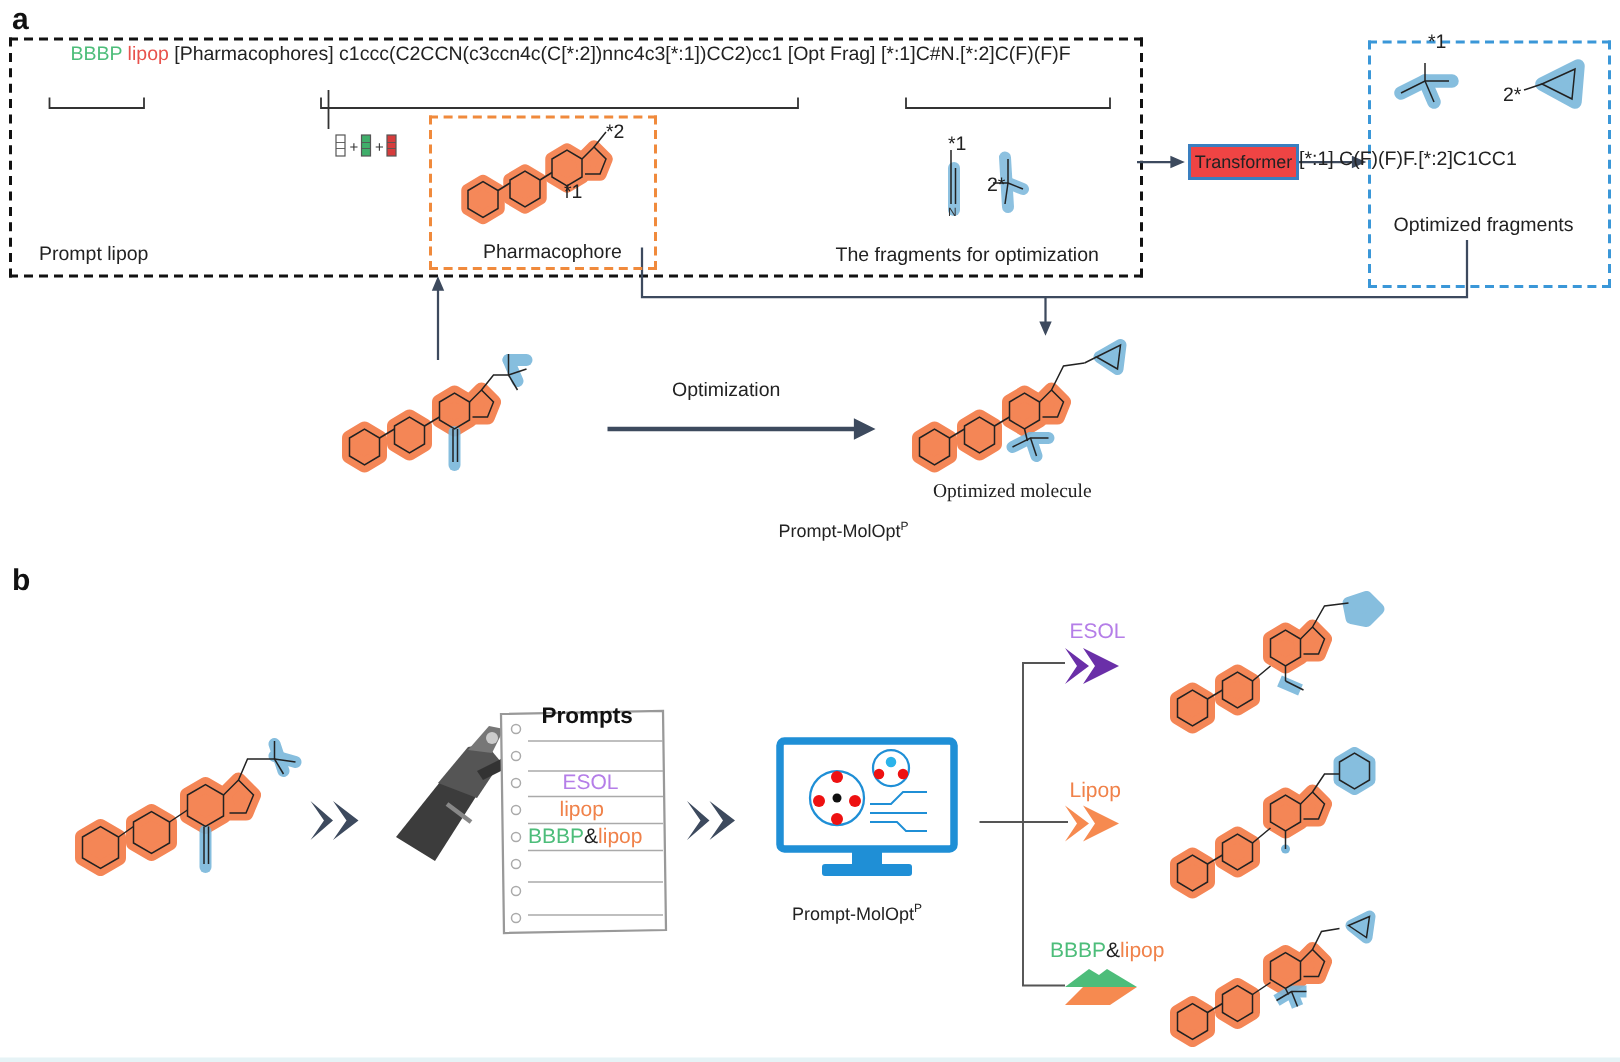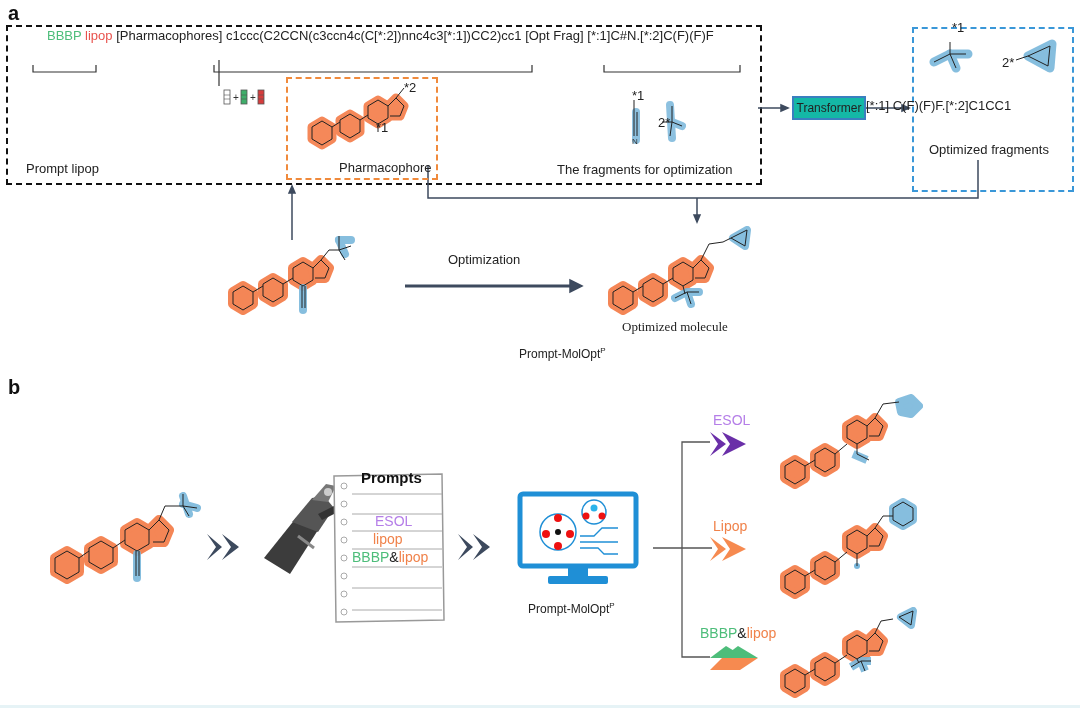--- a/index.html
+++ b/index.html
@@ -6,21 +6,21 @@
   body { width:1080px; height:708px; position:relative; overflow:hidden;
          font-family:"Liberation Sans", sans-serif; color:#222; }
   .abs { position:absolute; }
   .panel-label { font-weight:bold; font-size:20px; color:#111; }
   .txt { font-size:13px; white-space:nowrap; }
   .green { color:#4dbd7a; }
   .red { color:#e8524d; }
   .box-black { border:2px dashed #111; }
   .box-orange { border:2px dashed #f08a3c; }
   .box-blue { border:2px dashed #3a97d8; }
-  .transformer { background:#14b8a6; border:2px solid #3a7fc0; font-size:12px; color:#222;
+  .transformer { background:#ef4444; border:2px solid #3a7fc0; font-size:12px; color:#222;
                  display:flex; align-items:center; justify-content:center; }
   svg { overflow:visible; }
   .prompt-item { font-size:14px; }
   sup { font-size:8px; }
 </style>
 </head>
 <body>
 
 <div class="abs panel-label" style="left:8px;top:2px;">a</div>
 
@@ -87,21 +87,21 @@
     <polygon points="40,38 50,32 60,38 60,50 50,56 40,50"></polygon>
     <line x1="60" y1="38" x2="68" y2="33"></line>
     <polygon points="68,24 78,18 88,24 88,36 78,42 68,36"></polygon>
     <polyline points="88,24 96,16 104,24 100,34 90,34"></polyline>
     <line x1="96" y1="16" x2="104" y2="6"></line>
     <line x1="78" y1="42" x2="78" y2="50"></line>
   </g>
 </svg>
 <div class="abs txt" style="left:404px;top:80px;">*2</div>
 <div class="abs txt" style="left:376px;top:120px;">*1</div>
-<div class="abs txt" style="left:322px;top:160px;margin-left:17px;">Pharmacophore</div>
+<div class="abs txt" style="left:322px;top:160px;">Pharmacophore</div>
 
 <div class="abs txt" style="left:26px;top:161px;">Prompt lipop</div>
 
 <svg class="abs" style="left:620px;top:100px;" width="100" height="50">
   <g stroke="#7ab7db" stroke-width="8" stroke-linecap="round" opacity="0.85">
     <line x1="16" y1="12" x2="16" y2="40"></line>
     <line x1="50" y1="5" x2="52" y2="38"></line>
     <line x1="52" y1="22" x2="62" y2="26"></line>
   </g>
   <g stroke="#222" stroke-width="1" fill="none">

